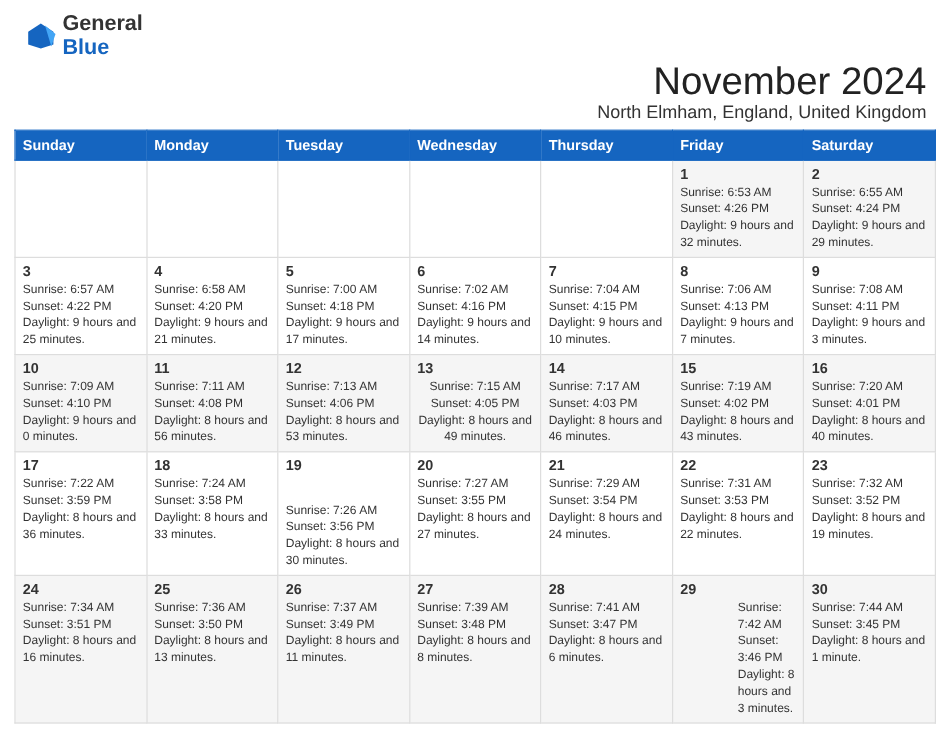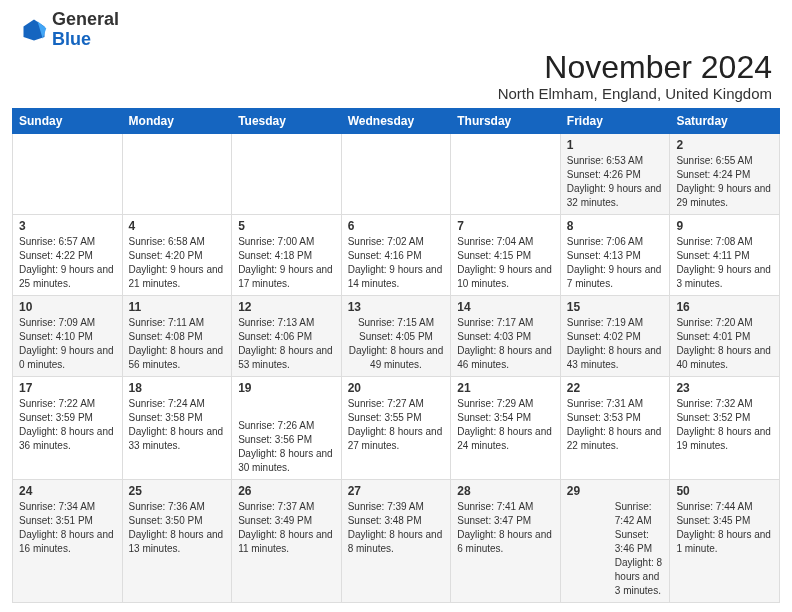--- a/index.html
+++ b/index.html
@@ -311,21 +311,21 @@
 Sunset: 3:47 PM
 Daylight: 8 hours and 6 minutes.</div>
           </td>
           <td>
             <span class="day-num">29</span>
             <div class="day-info" style="white-space: pre-line; margin-left: 48px;">Sunrise: 7:42 AM
 Sunset: 3:46 PM
 Daylight: 8 hours and 3 minutes.</div>
           </td>
           <td>
-            <span class="day-num">50</span>
+            <span class="day-num">30</span>
             <div class="day-info" style="white-space: pre-line;">Sunrise: 7:44 AM
 Sunset: 3:45 PM
 Daylight: 8 hours and 1 minute.</div>
           </td>
         </tr>
       </tbody>
   </table>
 </div>
 
 </body></html>

